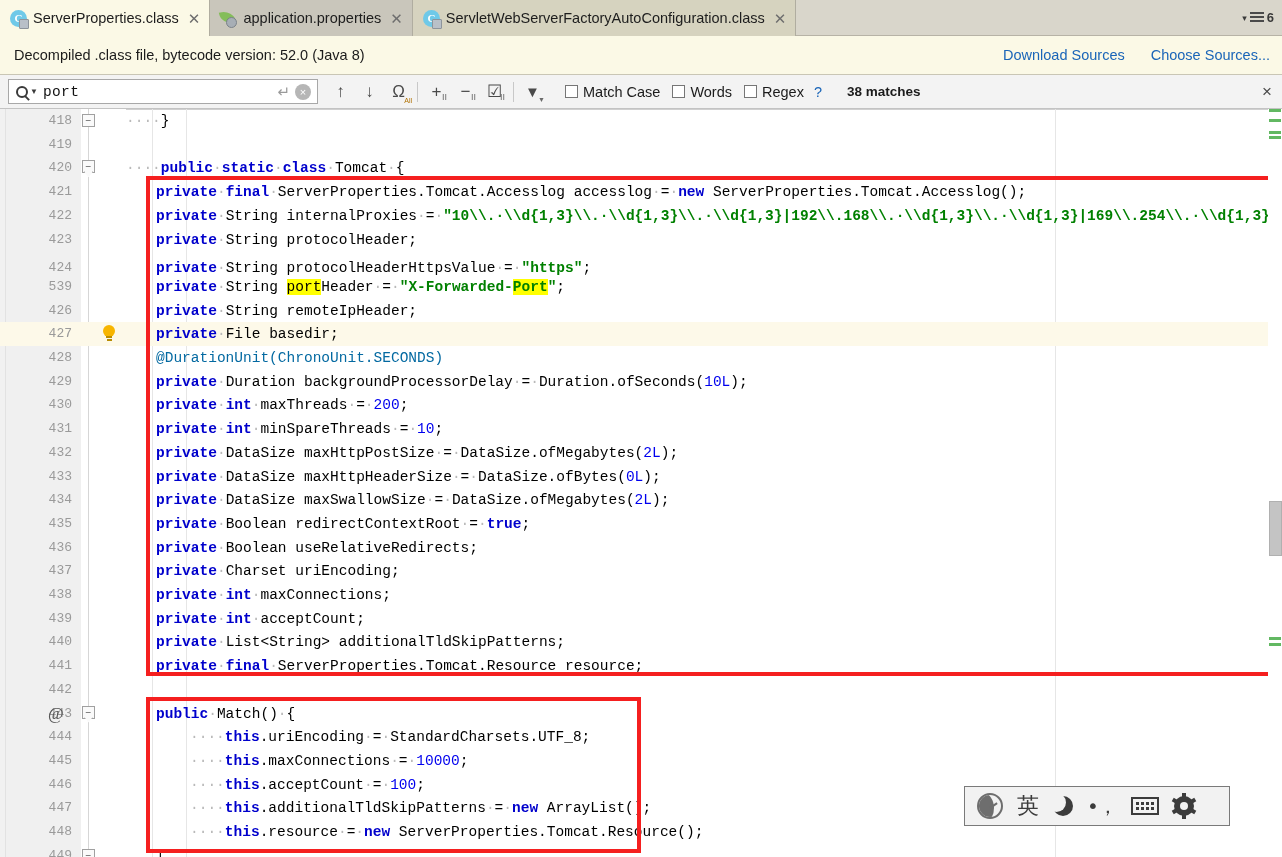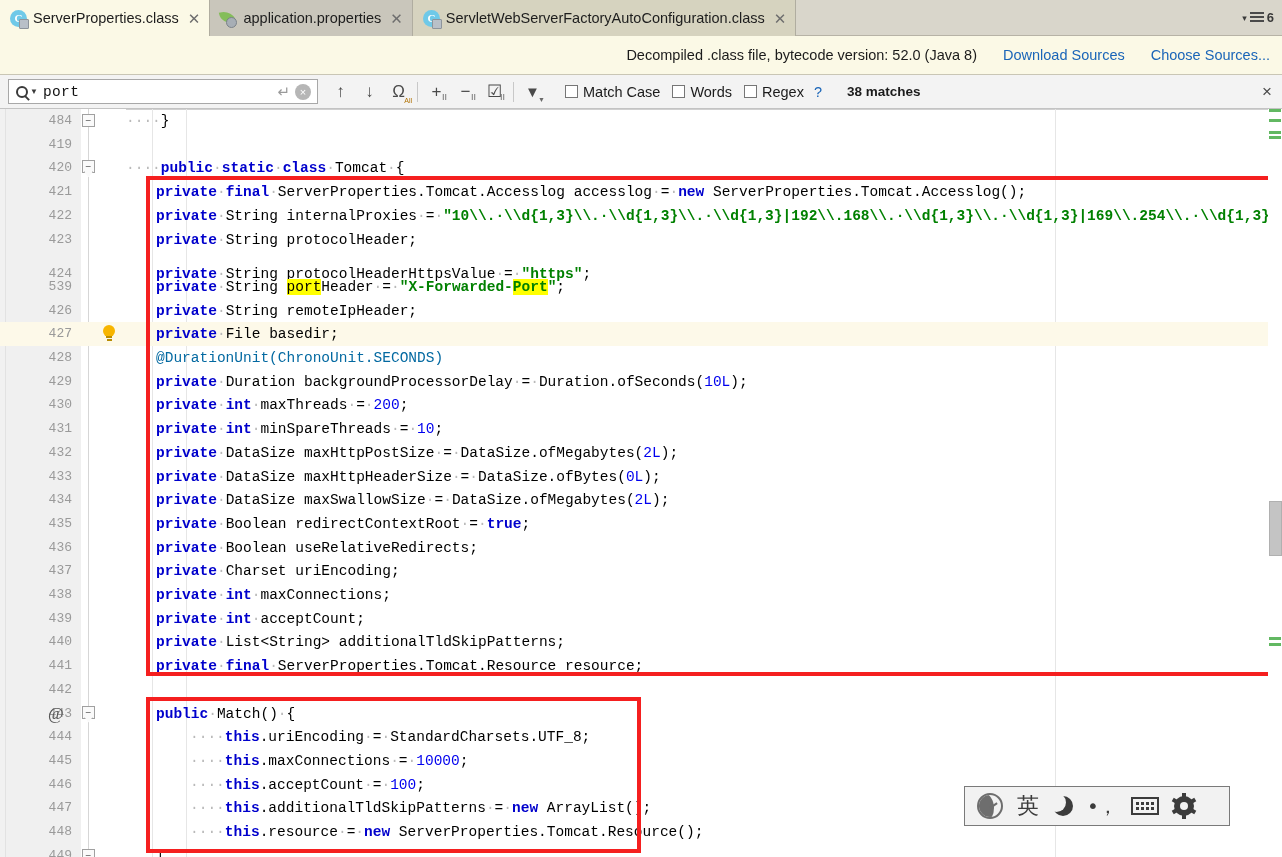--- a/index.html
+++ b/index.html
@@ -76,21 +76,21 @@
 
   
   .banner {
     position: absolute; left: 0; top: 36px; width: 1282px; height: 39px;
     background: #fbf9e6;
     border-bottom: 1px solid #c9c6b5;
     display: flex; align-items: center;
     font-size: 14.5px; color: #1b1b1b;
     padding: 0 12px 0 14px;
   }
-  .banner-msg { flex: 1; text-align: right; }
+  .banner-msg { flex: 1; }
   .banner-link {
     color: #1a65b8; margin-left: 26px; cursor: pointer; white-space: nowrap;
   }
 
   
   .findbar {
     position: absolute; left: 0; top: 75px; width: 1282px; height: 34px;
     background: #f3f3f3;
     border-bottom: 1px solid #c3c3c3;
     display: flex; align-items: center;
@@ -389,21 +389,21 @@
     <div class="gutter"></div>
     <div class="fold-col"></div>
     <div class="fold-line"></div>
 
     <div class="guide" style="left:152px;"></div>
     <div class="guide" style="left:186px;"></div>
     <div class="guide" style="left:1055px;"></div>
 
     <div id="rows">
         <div class="row" style="top: 0px;">
-          <div class="ln">484</div>
+          <div class="ln">418</div>
           <div class="code" style="left: 126px;"><span class="dot">····</span><span class="plain">}</span></div>
         </div>
         <div class="row" style="top: 23.7px;">
           <div class="ln">419</div>
           <div class="code" style="left: 126px;"></div>
         </div>
         <div class="row" style="top: 47.4px;">
           <div class="ln">420</div>
           <div class="code" style="left: 126px;"><span class="dot">····</span><span class="kw">public</span><span class="dot">·</span><span class="kw">static</span><span class="dot">·</span><span class="kw">class</span><span class="dot">·</span><span class="plain">Tomcat</span><span class="dot">·</span><span class="plain">{</span></div>
         </div>
@@ -412,21 +412,21 @@
           <div class="code" style="left: 156px;"><span class="kw">private</span><span class="dot">·</span><span class="kw">final</span><span class="dot">·</span><span class="plain">ServerProperties.Tomcat.Accesslog accesslog</span><span class="dot">·</span><span class="plain">=</span><span class="dot">·</span><span class="kw">new</span><span class="plain"> ServerProperties.Tomcat.Accesslog()</span><span class="plain">;</span></div>
         </div>
         <div class="row" style="top: 94.8px;">
           <div class="ln">422</div>
           <div class="code" style="left: 156px;"><span class="kw">private</span><span class="dot">·</span><span class="plain">String internalProxies</span><span class="dot">·</span><span class="plain">=</span><span class="dot">·</span><span class="str">"10\\.·\\d{1,3}\\.·\\d{1,3}\\.·\\d{1,3}|192\\.168\\.·\\d{1,3}\\.·\\d{1,3}|169\\.254\\.·\\d{1,3}\\.·\\d{1,3}|127\\.·\\</span></div>
         </div>
         <div class="row" style="top: 118.5px;">
           <div class="ln">423</div>
           <div class="code" style="left: 156px;"><span class="kw">private</span><span class="dot">·</span><span class="plain">String protocolHeader;</span></div>
         </div>
-        <div class="row" style="top: 153px; padding-left: 40px;">
+        <div class="row" style="top: 147px; padding-left: 40px;">
           <div class="ln">424</div>
           <div class="code" style="left: 156px;"><span class="kw">private</span><span class="dot">·</span><span class="plain">String protocolHeaderHttpsValue</span><span class="dot">·</span><span class="plain">=</span><span class="dot">·</span><span class="str">"https"</span><span class="plain">;</span></div>
         </div>
         <div class="row" style="top: 165.9px;">
           <div class="ln">539</div>
           <div class="code" style="left: 156px;"><span class="kw">private</span><span class="dot">·</span><span class="plain">String </span><span class="hlt">port</span><span class="plain">Header</span><span class="dot">·</span><span class="plain">=</span><span class="dot">·</span><span class="str">"X-Forwarded-</span><span class="str hlt">Port</span><span class="str">"</span><span class="plain">;</span></div>
         </div>
         <div class="row" style="top: 189.6px;">
           <div class="ln">426</div>
           <div class="code" style="left: 156px;"><span class="kw">private</span><span class="dot">·</span><span class="plain">String remoteIpHeader;</span></div>

